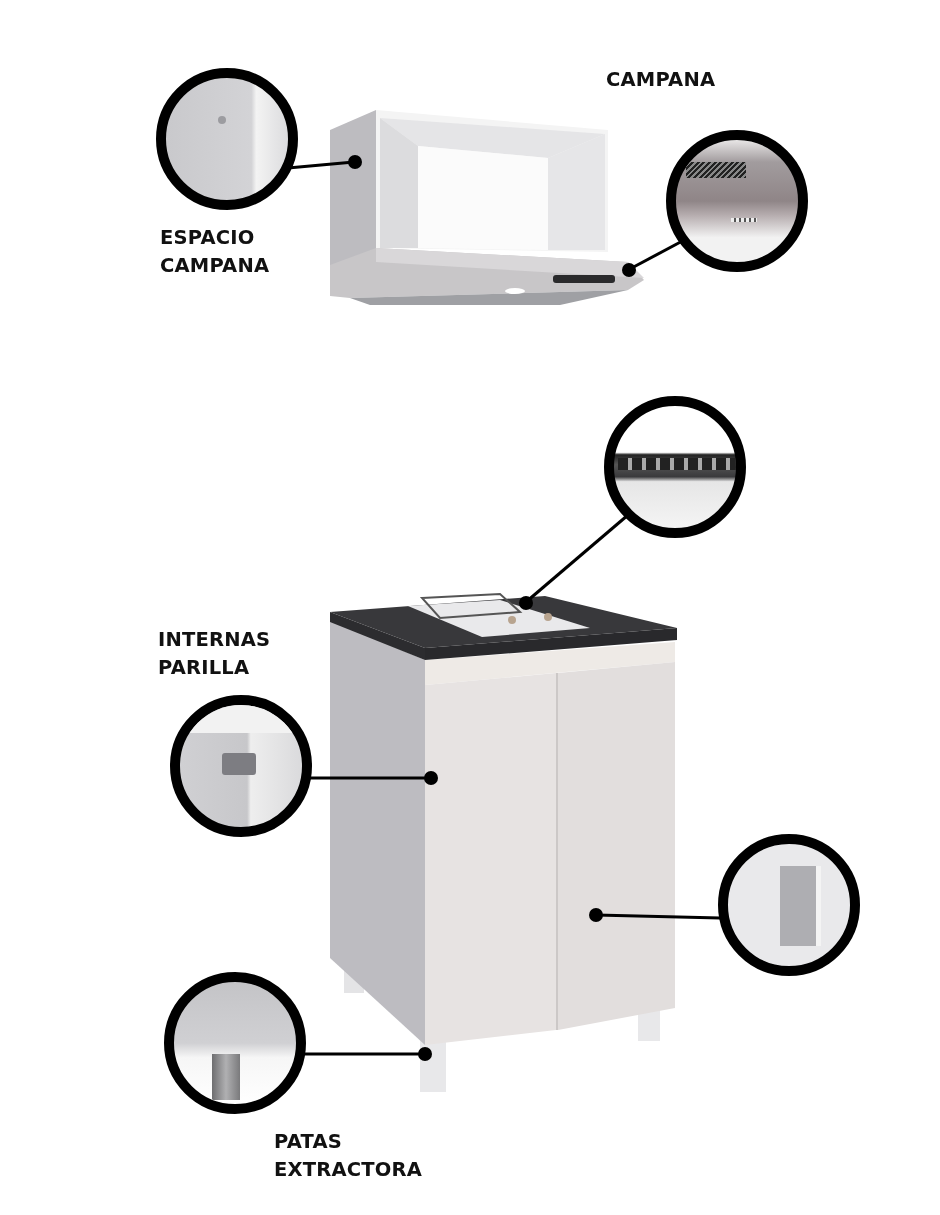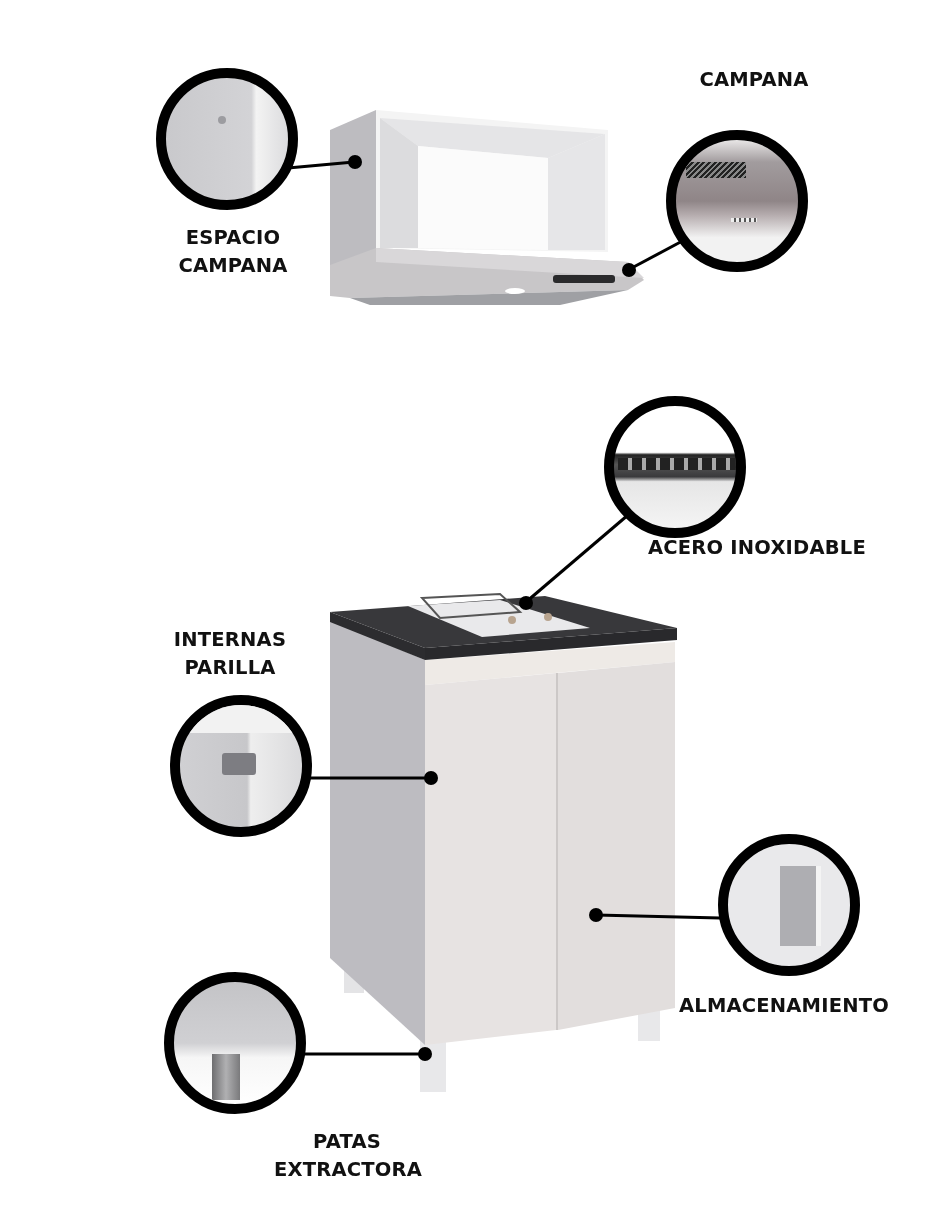--- a/index.html
+++ b/index.html
@@ -1,18 +1,18 @@
 <!DOCTYPE html>
 <html><head>
 <meta charset="utf-8">
 <style>
   html,body{margin:0;padding:0;background:#fff;}
   body{width:940px;height:1215px;position:relative;overflow:hidden;font-family:"DejaVu Sans","Liberation Sans",sans-serif;}
   .abs{position:absolute;}
-  .label{position:absolute;font-weight:bold;color:#111;text-align:center;font-size:19.5px;line-height:28px;letter-spacing:0.2px;white-space:nowrap;}
+  .label{position:absolute;font-weight:bold;color:#111;text-align:left;font-size:19.5px;line-height:28px;letter-spacing:0.2px;white-space:nowrap;}
   .label span{display:block;}
   .lens{position:absolute;border-radius:50%;border:10px solid #000;overflow:hidden;box-sizing:border-box;background:#d9d9db;}
   svg.ov{position:absolute;left:0;top:0;}
 </style>
 </head>
 <body>
 
 <svg class="ov" width="940" height="1215">
 
   <g>
@@ -101,28 +101,26 @@
 <div class="label" style="left:160px;top:224px;width:146px;">
   <span>ESPACIO</span>
   <span>CAMPANA</span>
 </div>
 
 <div class="label" style="left:606px;top:66px;width:296px;">
   <span>CAMPANA</span>
 </div>
 
 <div class="label" style="left:604px;top:534px;width:306px;">
-  <span>ACERO INOXIDABLE</span>
 </div>
 
 <div class="label" style="left:158px;top:626px;width:144px;">
   <span>INTERNAS</span>
   <span>PARILLA</span>
 </div>
 
 <div class="label" style="left:660px;top:992px;width:248px;">
-  <span>ALMACENAMIENTO</span>
 </div>
 
 <div class="label" style="left:274px;top:1128px;width:146px;">
   <span>PATAS</span>
   <span>EXTRACTORA</span>
 </div>
 
 </body></html>

